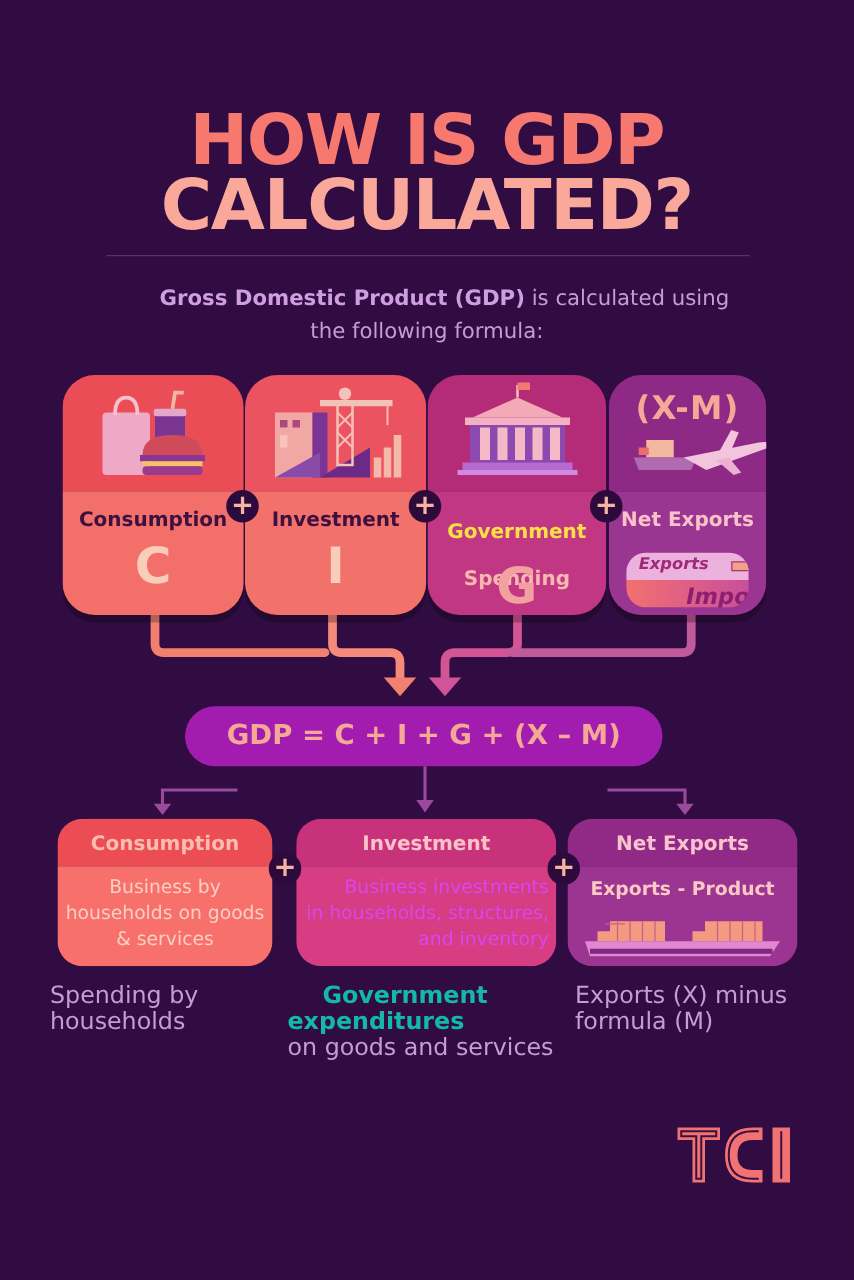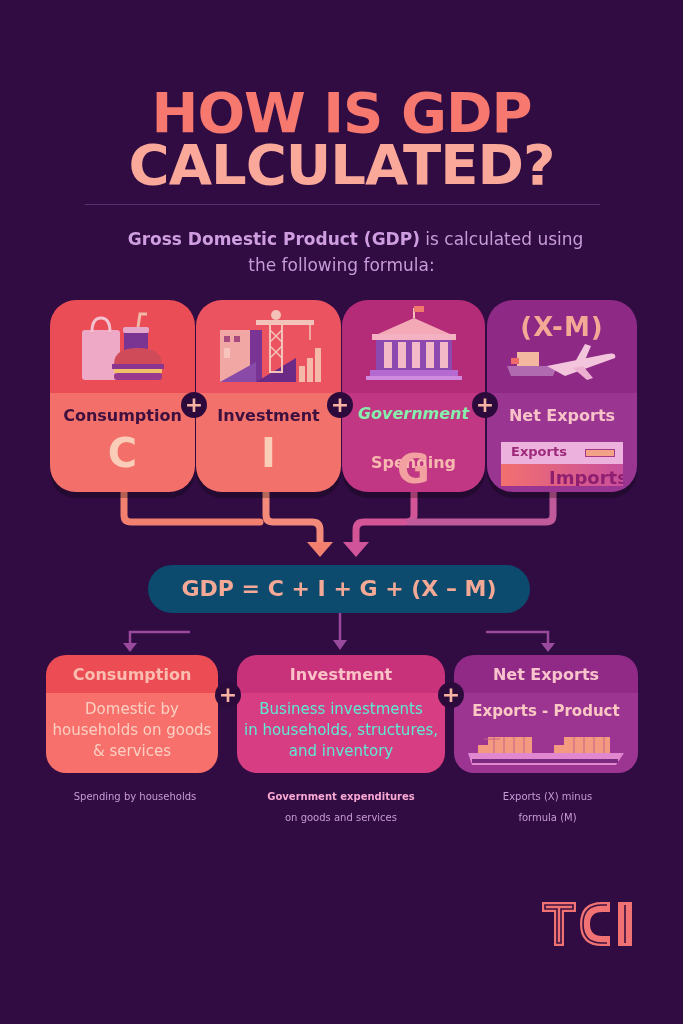--- a/index.html
+++ b/index.html
@@ -47,83 +47,83 @@
   }
   .c1 { left: 50px; width: 145px; }
   .c1 .top { background: #ea4d56; }
   .c1 .bot { background: #f3706a; }
   .c2 { left: 196px; width: 145px; }
   .c2 .top { background: #ec5360; }
   .c2 .bot { background: #f2716b; }
   .c3 { left: 342px; width: 143px; }
   .c3 .top { background: #b42b78; }
   .c3 .bot { background: #c13783; }
-  .c4 { left: 487px; width: 150px; }
+  .c4 { left: 487px; width: 126px; }
   .c4 .top { background: #8e2a86; }
   .c4 .bot { background: #9a3592; }
 
   .plus {
     position: absolute; width: 26px; height: 26px; border-radius: 50%;
     background: #2c0b3c; color: #f6b3a2; text-align: center;
     font-weight: bold; font-size: 22px; line-height: 26px; z-index: 5;
   }
 
   .xm {
     position: absolute; top: 12px; left: 0; right: 0; text-align: center;
     font-weight: bold; font-size: 26px; color: #f4a896; letter-spacing: 1px;
   }
   .ex-box {
     position: absolute; left: 14px; right: 14px; top: 142px; height: 44px;
-    border-radius: 0; overflow: hidden;
+    border-radius: 16px; overflow: hidden; font-style: italic;
   }
   .ex-row1 { position: absolute; left: 0; right: 0; top: 0; height: 22px; background: #ecb2dd; }
   .ex-row2 { position: absolute; left: 0; right: 0; top: 22px; height: 22px;
     background: linear-gradient(90deg, #f3706f, #c84f9c); }
   .ex-txt1 { position: absolute; left: 10px; top: 2px; font-size: 13px; font-weight: bold; color: #9e2a7c; }
   .ex-bar { position: absolute; left: 84px; top: 7px; width: 30px; height: 8px; background: #f2a387; border: 1px solid #a53785; }
   .ex-txt2 { position: absolute; left: 48px; top: 3px; font-size: 18px; font-weight: bold; color: #8e1f70; }
 
   
   svg.flow { position: absolute; left: 0; top: 0; }
 
   
   .formula {
     position: absolute; left: 148px; top: 565px; width: 382px; height: 48px;
-    border-radius: 24px; background: #0c4a6e;
+    border-radius: 24px; background: #a21caf;
     text-align: center; font-weight: bold; font-size: 22px; line-height: 48px;
     color: #f3a996;
   }
 
   
   .bcard {
     position: absolute; top: 655px; height: 118px; border-radius: 20px; overflow: hidden;
   }
   .bcard .bh { position: absolute; left: 0; right: 0; top: 0; height: 38px;
     text-align: center; font-weight: bold; font-size: 16px; line-height: 40px; }
   .bcard .bb { position: absolute; left: 0; right: 0; top: 38px; bottom: 0; }
   .bcard .bt { position: absolute; left: 6px; right: 6px; top: 44px; text-align: center;
     font-size: 15px; line-height: 21px; }
   .b1 { left: 46px; width: 172px; }
   .b1 .bh { background: #ec4d55; color: #fbbdb0; }
   .b1 .bb { background: #f7706b; }
   .b1 .bt { color: #fbd0c2; }
   .b2 { left: 237px; width: 208px; }
   .b2 .bh { background: #c8327a; color: #fbc3c7; }
   .b2 .bb { background: #d63d82; }
-  .b2 .bt { color: #5eead4; }
+  .b2 .bt { color: #d946ef; text-align: right; }
   .b3 { left: 454px; width: 184px; }
   .b3 .bh { background: #902a86; color: #f8c3cc; }
   .b3 .bb { background: #9c3592; }
   .b3 .bt { color: #fbc8c4; font-weight: bold; top: 46px; }
 
   .sub {
-    position: absolute; top: 786px; text-align: center;
-    font-size: 10px; line-height: 21px; color: #c89ad6;
-  }
-  .sub b { color: #f9a8d4; }
+    position: absolute; top: 786px; 
+    font-size: 19px; line-height: 21px; color: #c89ad6;
+  }
+  .sub b { color: #14b8a6; margin-left: 28px; }
 
   .logo {
     position: absolute; left: 540px; top: 898px; width: 100px; height: 52px;
   }
 </style>
 </head>
 <body>
 
 <div class="title title-1">HOW IS GDP</div>
 <div class="title title-2">CALCULATED?</div>
@@ -210,21 +210,21 @@
       <rect x="42" y="42" width="8" height="26" fill="#f3b9c6"></rect>
       <rect x="56" y="42" width="8" height="26" fill="#f3b9c6"></rect>
       <rect x="70" y="42" width="8" height="26" fill="#f3b9c6"></rect>
       <rect x="84" y="42" width="8" height="26" fill="#f3b9c6"></rect>
       <rect x="98" y="42" width="8" height="26" fill="#f3b9c6"></rect>
       <rect x="28" y="70" width="88" height="6" fill="#b46ad0"></rect>
       <rect x="24" y="76" width="96" height="4" fill="#d08ae0"></rect>
     </svg>
   </div>
   <div class="bot">
-    <div class="label" style="top:10px;color:#86efac;font-style:italic;">Government</div>
+    <div class="label" style="top:21px;color:#fde047;">Government</div>
     <div class="label" style="top:32px;color:#f7b8b0;margin-top:27px;">Spending</div>
     <div class="letter" style="top:54px;color:#f3a0a0;">G</div>
   </div>
 </div>
 
 <div class="tcard c4">
   <div class="top">
     <div class="xm">(X-M)</div>
     <svg width="145" height="93" style="position:absolute;left:0;top:0;">
       <rect x="30" y="52" width="22" height="14" fill="#f3b9a0"></rect>
@@ -252,21 +252,21 @@
 <div class="plus" style="left:181px;top:392px;">+</div>
 <div class="plus" style="left:327px;top:392px;">+</div>
 <div class="plus" style="left:472px;top:392px;">+</div>
 
 <div class="formula">GDP = C + I + G + (X – M)</div>
 
 <div class="bcard b1">
   <div class="bh">Consumption</div>
   <div class="bb"></div>
   <div class="bt">
-    <div>Domestic by</div>
+    <div>Business by</div>
     <div>households on goods</div>
     <div>&amp; services</div>
   </div>
 </div>
 
 <div class="bcard b2">
   <div class="bh">Investment</div>
   <div class="bb"></div>
   <div class="bt">
     <div>Business investments</div>

